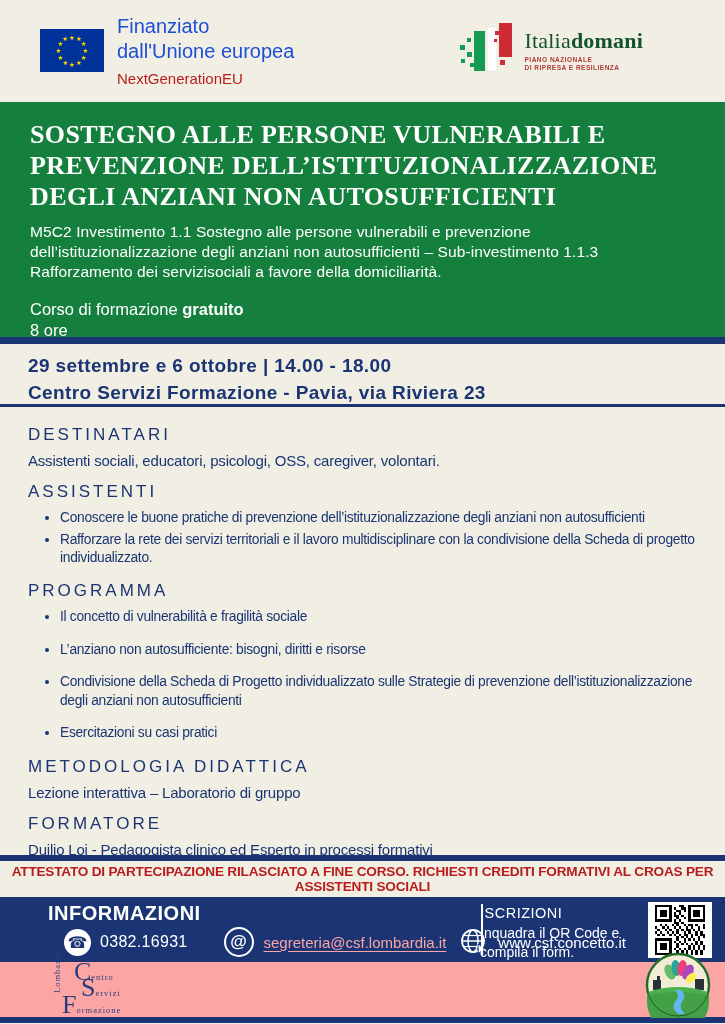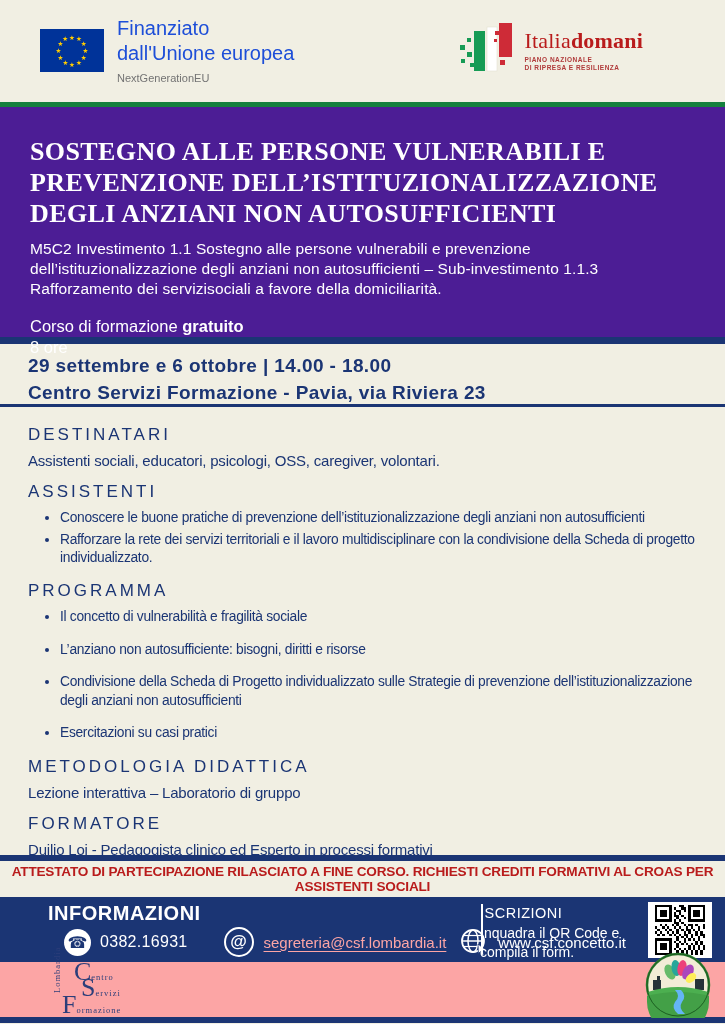--- a/index.html
+++ b/index.html
@@ -7,29 +7,29 @@
   .page {
     width:725px; height:1024px; margin:0 auto; position:relative;
     background:#f1efe3; overflow:hidden;
     font-family:"Liberation Sans", sans-serif; color:#1b3574;
   }
   
   .header { height:100px; display:flex; align-items:center; justify-content:space-between; padding:0 48px 0 40px; }
   .eu-logo { display:flex; align-items:center; gap:13px; }
   .eu-flag { width:64px; height:43px; background:#003399; flex:0 0 auto; }
   .eu-text .l1 { font-size:20px; font-weight:normal; color:#1d4ed8; line-height:1.25; }
-  .eu-text .l3 { font-size:11px; color:#737373; margin-top:6px; }
+  .eu-text .l3 { font-size:15px; color:#b91c1c; margin-top:6px; }
   .itdo { display:flex; align-items:center; gap:10px; margin-right:34px; }
-  .itdo-text .name { font-family:"Liberation Serif", serif; font-size:22px; color:#b91c1c; letter-spacing:0.2px; }
+  .itdo-text .name { font-family:"Liberation Serif", serif; font-size:22px; color:#14532d; letter-spacing:0.2px; }
   .itdo-text .name b { font-weight:bold; }
   .itdo-text .sub { font-size:6.5px; color:#b03a3a; font-weight:bold; letter-spacing:0.5px; line-height:1.3; margin-top:2px; }
   
   .banner {
-    margin-top:2px; border-top:5px solid #15803d;
-    background:#4c1d95; color:#ffffff; height:235px; padding:29px 30px 0 30px;
+    margin-top:2px; border-top:1px solid #15803d;
+    background:#15803d; color:#ffffff; height:235px; padding:16px 30px 0 30px;
   }
   .banner .title { font-family:"Liberation Serif", serif; font-weight:bold; font-size:26px; line-height:1.2; letter-spacing:0.4px; }
   .banner .para { font-size:15.5px; line-height:1.32; margin-top:9px; max-width:655px; letter-spacing:0.1px; }
   .banner .course { font-size:16.5px; margin-top:17px; }
   .banner .course b { font-weight:bold; }
   .banner .hours { font-size:16.5px; margin-top:2px; }
   
   .schedule {
     border-top:7px solid #1b3574; border-bottom:3px solid #1b3574;
     background:#f1efe3; height:70px; padding:9px 0 0 28px;

